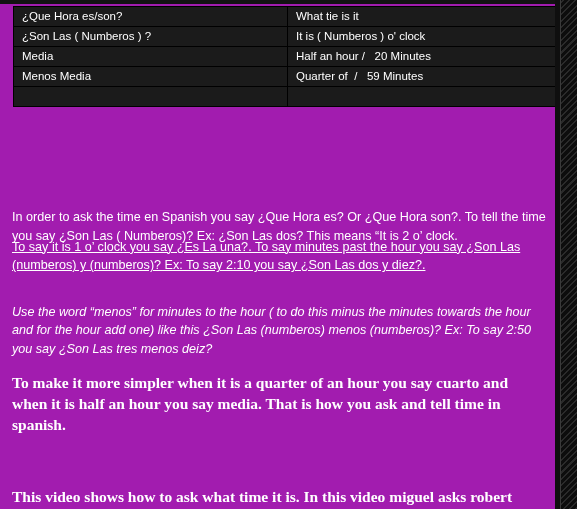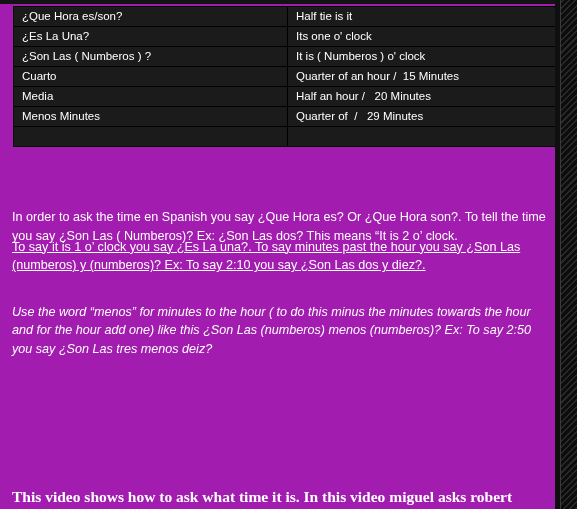--- a/index.html
+++ b/index.html
@@ -127,53 +127,46 @@
 
 <div id="page">
 
   <div id="content">
 
     <div id="vocab-table-wrap">
       <table class="vocab">
         <tbody>
           <tr>
             <td class="col-es">¿Que Hora es/son?</td>
-            <td class="col-en">Half tie is it</td>
-          </tr>
-          <tr>
-            <td class="col-es">¿Es La Una?</td>
-            <td class="col-en">Its one o' clock</td>
+            <td class="col-en">What tie is it</td>
           </tr>
           <tr>
             <td class="col-es">¿Son Las ( Numberos ) ?</td>
             <td class="col-en">It is ( Numberos ) o' clock</td>
           </tr>
           <tr>
-            <td class="col-es">Cuarto</td>
-            <td class="col-en">Quarter of an hour /  15 Minutes</td>
-          </tr>
-          <tr>
             <td class="col-es">Media</td>
             <td class="col-en">Half an hour /   20 Minutes</td>
           </tr>
           <tr>
-            <td class="col-es">Menos Minutes</td>
-            <td class="col-en">Quarter of  /   29 Minutes</td>
+            <td class="col-es">Menos Media</td>
+            <td class="col-en">Quarter of  /   59 Minutes</td>
           </tr>
           <tr class="empty-row">
             <td class="col-es"></td>
             <td class="col-en"></td>
           </tr>
         </tbody>
       </table>
     </div>
 
     <p id="para-1" class="para sans">In order to ask the time en Spanish you say ¿Que Hora es? Or ¿Que Hora son?. To tell the time you say ¿Son Las ( Numberos)? Ex: ¿Son Las dos? This means “It is 2 o’ clock.</p>
     <p id="para-2" class="para sans">To say it is 1 o’ clock you say  ¿Es La una?. To say minutes past the hour you say ¿Son Las (numberos) y (numberos)? Ex: To say 2:10 you say ¿Son Las dos y diez?.</p>
     <p id="para-3" class="para sans">Use the word “menos” for minutes to the hour  ( to do this minus the minutes towards the hour and for the hour add one) like this ¿Son Las (numberos) menos (numberos)?  Ex: To say 2:50 you say ¿Son Las tres menos deiz?</p>
+    <p id="para-4" class="para serif">To make it more simpler when it is a quarter of an hour you say cuarto and when it is half an hour you say media. That is how you ask and tell time in spanish.</p>
     <p id="para-5" class="para serif">This video shows how to ask what time it is. In this video miguel asks robert what time it is and is late for class.</p>
 
   </div>
 
   <div id="scroll-gutter"></div>
 
   <div id="scrollbar">
     <div id="scrollbar-edge"></div>
   </div>
 

